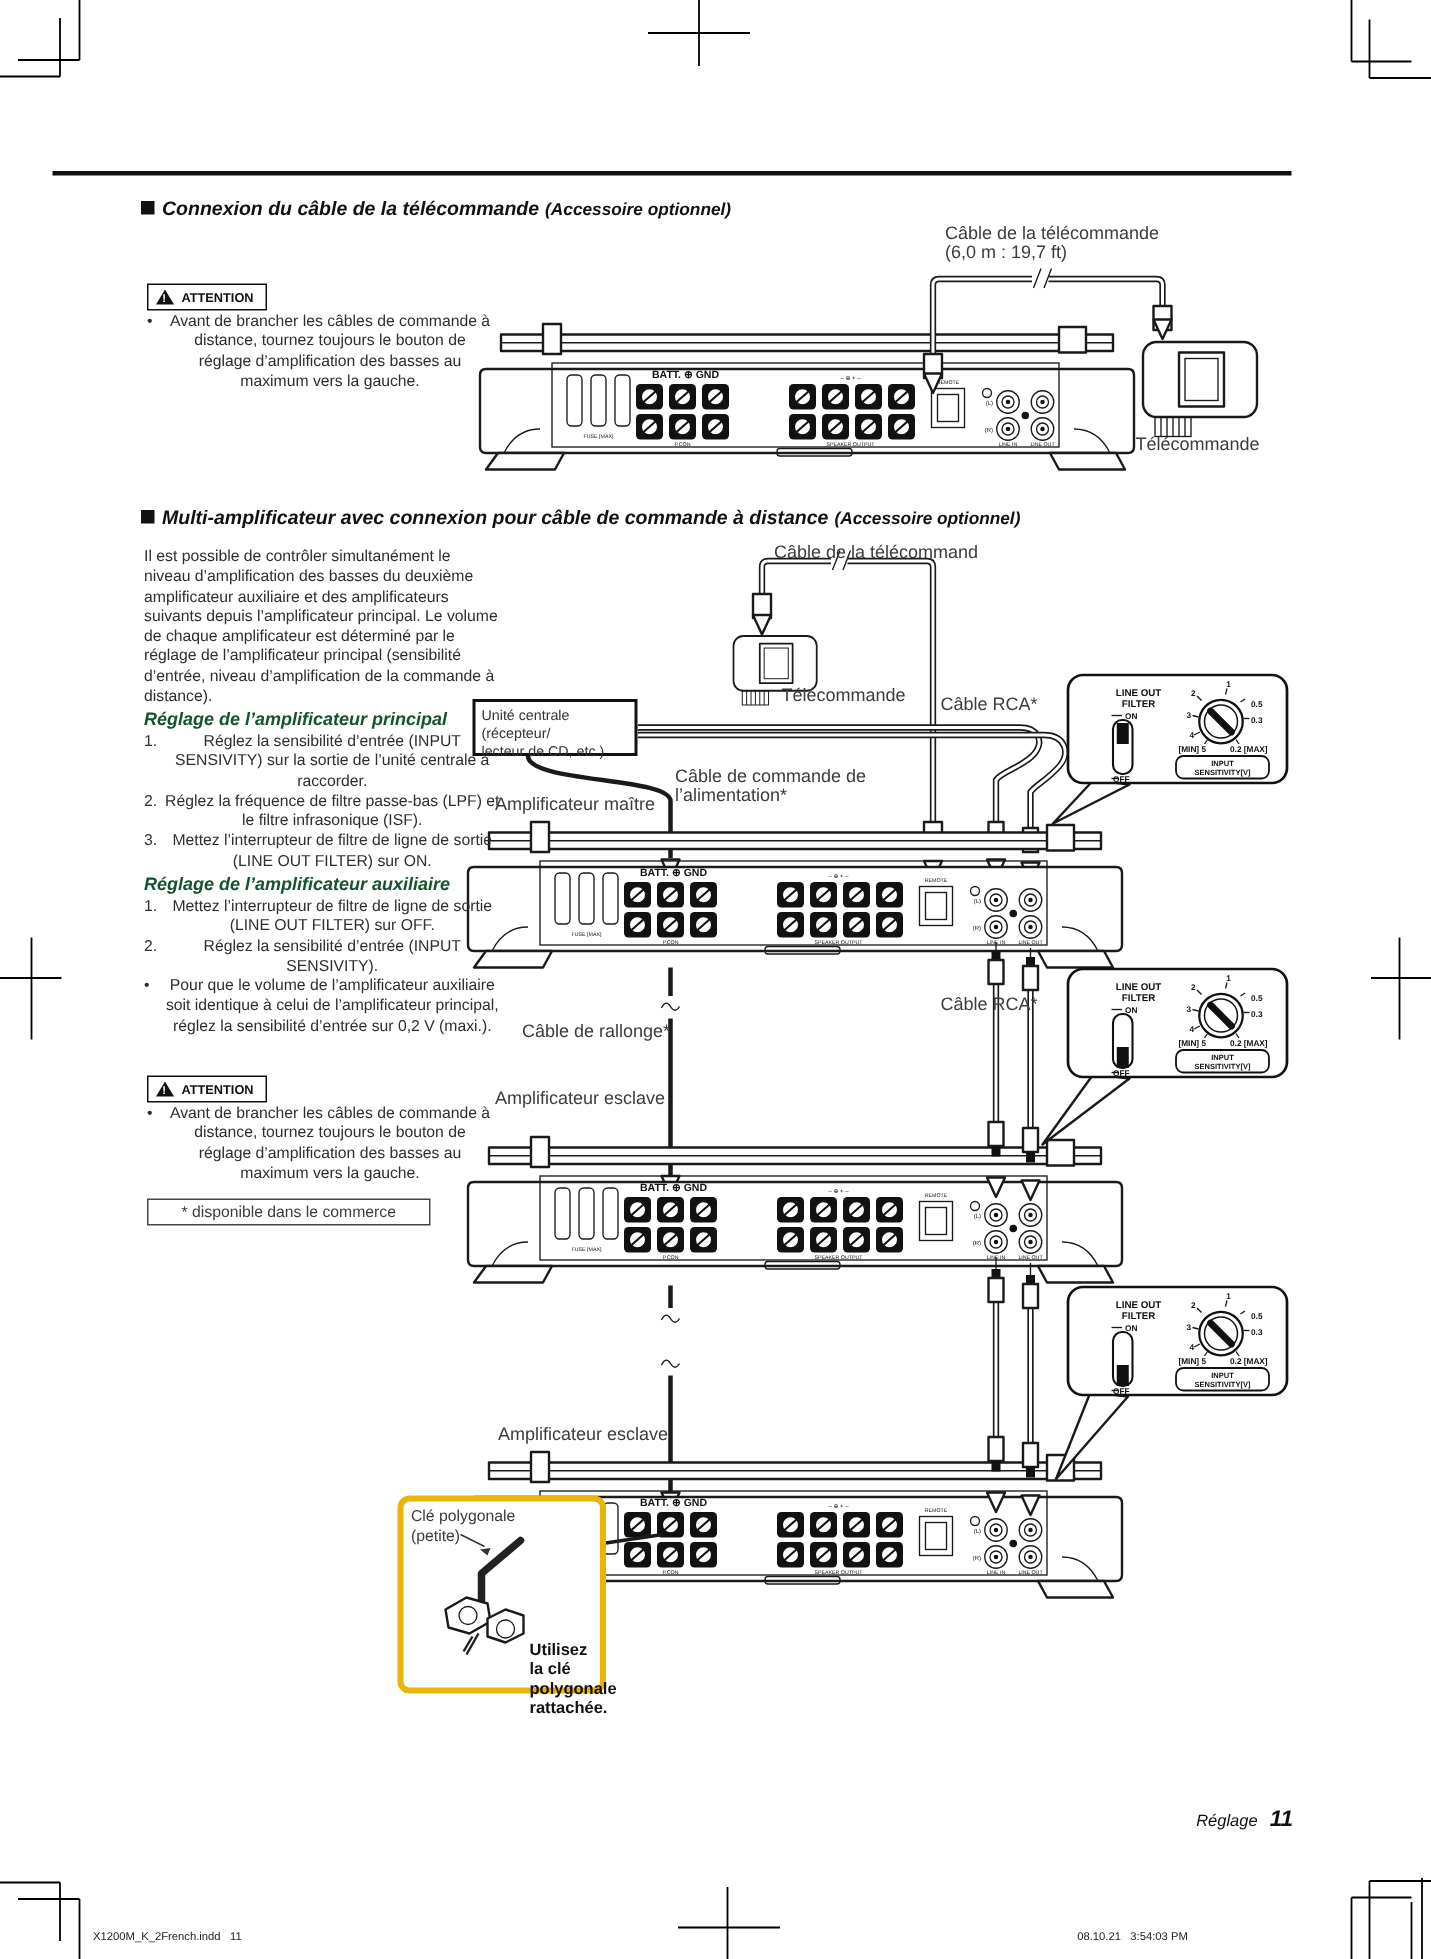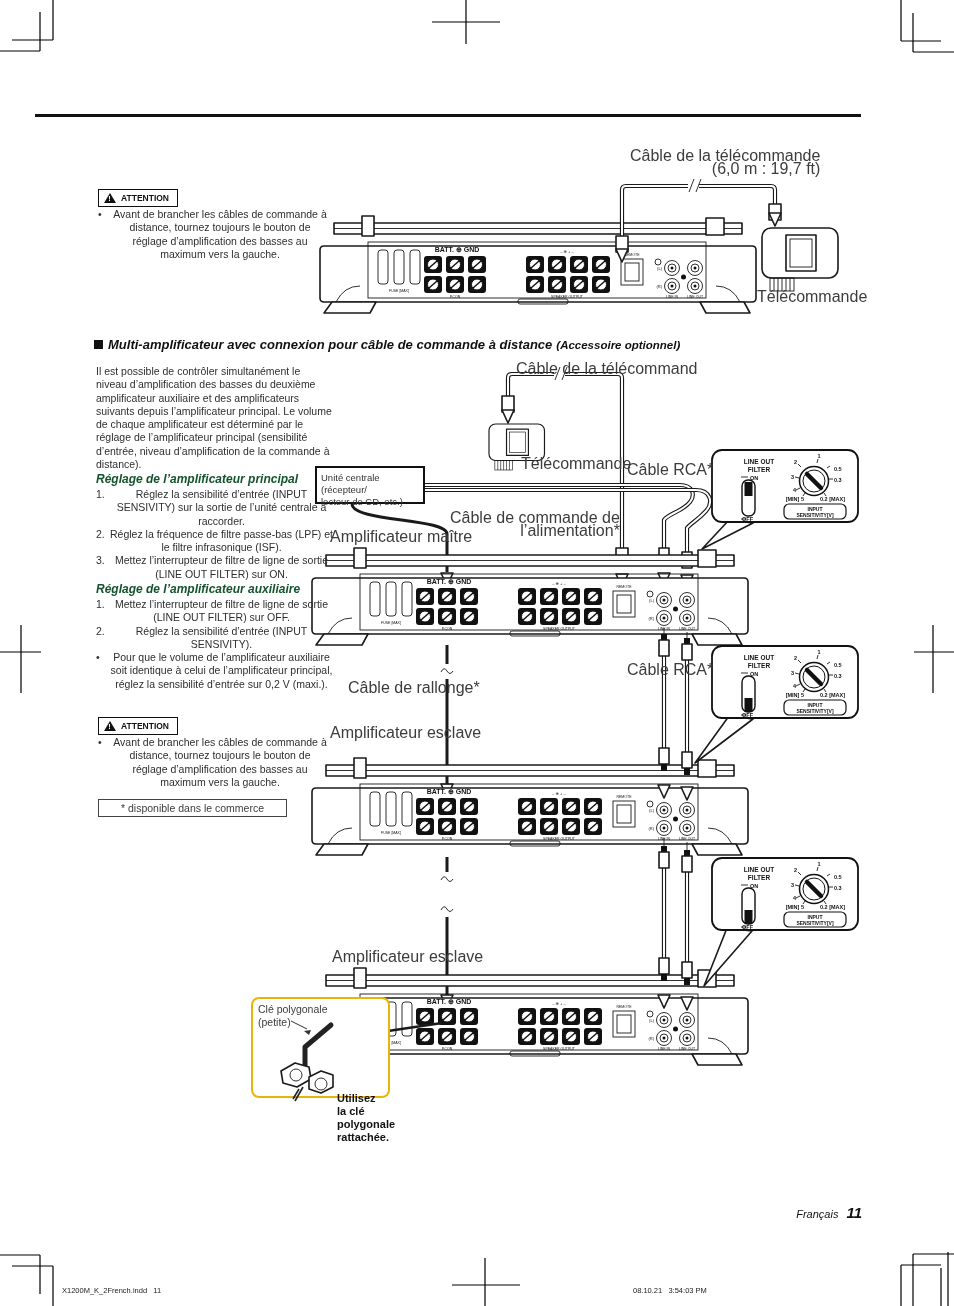--- a/index.html
+++ b/index.html
@@ -14,34 +14,34 @@
   .steps{position:absolute;font-size:10.5px;line-height:13.3px;color:#2e2e2e;}
   .step{display:flex;}
   .step .n{width:13px;flex:none;}
   .step .t{width:225px;text-align:center;}
   .att{position:absolute;border:1.5px solid #111;height:13px;display:flex;align-items:center;
        gap:5px;padding:1px 8px 2px 5px;font-size:8.5px;font-weight:bold;color:#111;}
   .warn{position:relative;width:12px;height:10px;}
   .warn .tri{position:absolute;left:0;top:0;width:0;height:0;
              border-left:6px solid transparent;border-right:6px solid transparent;border-bottom:10px solid #111;}
   .warn .bang{position:absolute;left:4.2px;top:2.5px;color:#fff;font-size:7.5px;font-weight:bold;line-height:8px;}
-  .lbl{position:absolute;font-size:16px;line-height:13px;color:#3c3c3c;white-space:pre-line;text-align:right;}
+  .lbl{position:absolute;font-size:12px;line-height:13px;color:#3c3c3c;white-space:pre-line;}
   .boxed{position:absolute;border:1px solid #444;padding:2px 22px;font-size:10.5px;color:#3c3c3c;background:#fff;}
   .headunit{position:absolute;left:315px;top:466px;width:110px;height:38px;border:2px solid #111;background:#fff;
             font-size:9.5px;line-height:12px;color:#333;padding:4px 4px;box-sizing:border-box;white-space:pre-line;}
-  .inset{position:absolute;left:251px;top:997px;width:139px;height:101px;border:2px solid #eab308;border-radius:8px;
+  .inset{position:absolute;left:265px;top:997px;width:139px;height:132px;border:4px solid #eab308;border-radius:8px;
          background:#fff;box-sizing:border-box;}
   .inset .cap{position:absolute;left:5px;top:4px;font-size:10.5px;line-height:13px;color:#3c3c3c;white-space:pre-line;}
   .inset .note{position:absolute;left:84px;top:52px;font-size:11px;font-weight:bold;line-height:13px;color:#111;white-space:pre-line;margin-top:41px;}
   .footer{position:absolute;left:700px;top:1204px;width:162px;text-align:right;color:#111;}
   .footer .fr{font-style:italic;font-size:11px;}
   .footer .pg{font-style:italic;font-weight:bold;font-size:15px;margin-left:8px;text-align:right;}
   .slug{position:absolute;top:1286px;font-size:7.5px;color:#222;white-space:pre;}
   .slug.l{left:62px;}
-  .slug.r{left:633px;width:270px;text-align:left;}
+  .slug.r{left:620px;width:270px;text-align:center;}
   
   svg.art{position:absolute;left:0;top:0;}
   .ln{stroke:#1a1a1a;stroke-width:1.6;fill:none;stroke-linejoin:round;}
   .lnw{stroke:#1a1a1a;stroke-width:1.6;fill:#fff;stroke-linejoin:round;}
   .lnt{stroke:#1a1a1a;stroke-width:0.9;fill:none;}
   .thk{stroke:#1a1a1a;stroke-width:3;fill:none;}
   .co{stroke:#1a1a1a;stroke-width:4.2;fill:none;}
   .ci{stroke:#fff;stroke-width:2;fill:none;}
   .blk{fill:#111;stroke:none;}
   .crop{stroke:#000;stroke-width:1.2;fill:none;}
@@ -843,20 +843,23 @@
         <rect x="72" y="54" width="62" height="15" rx="5" fill="#fff" stroke="#111" stroke-width="1.2"></rect>
         <text x="103" y="60.5" class="t5" text-anchor="middle">INPUT</text>
         <text x="103" y="66.5" class="t5" text-anchor="middle">SENSITIVITY[V]</text>
       </g>
         </g>
     </g>
   </svg>
 
   <div class="rule"></div>
 
+  <div class="h1" style="left:94px;top:131px;">
+    <span class="sq"></span><span>Connexion du câble de la télécommande</span><span class="suffix">(Accessoire optionnel)</span>
+  </div>
 
   <div class="att" style="left:98px;top:189px;">
     <span class="warn">
         <span class="tri"></span>
         <span class="bang">!</span>
       </span>
     <span>ATTENTION</span>
   </div>
   <div class="steps" style="left:98px;top:208px;">
     <div class="step">
@@ -949,18 +952,18 @@
       <path d="M78,26 L52,48 L52,66" stroke="#222" stroke-width="5" fill="none" stroke-linecap="round" stroke-linejoin="round"></path>
       <path class="lnw" d="M28,72 l14,-8 14,4 2,12 -14,8 -14,-4 Z"></path>
       <circle cx="43" cy="76" r="6" class="lnt" fill="#fff"></circle>
       <path class="lnw" d="M56,78 l12,-6 12,4 0,12 -12,6 -12,-4 Z"></path>
       <circle cx="68" cy="85" r="6" class="lnt" fill="#fff"></circle>
       <path d="M50,88 l-8,14 M46,90 l-6,10" stroke="#222" stroke-width="1.6" fill="none"></path>
     </svg>
   </div>
 
   <div class="footer">
-    <span class="fr">Français</span><span class="pg">11</span>
+    <span class="fr">Réglage</span><span class="pg">11</span>
   </div>
   <div class="slug l">X1200M_K_2French.indd   11</div>
   <div class="slug r">08.10.21   3:54:03 PM</div>
 
 </div>
 
 </body></html>

